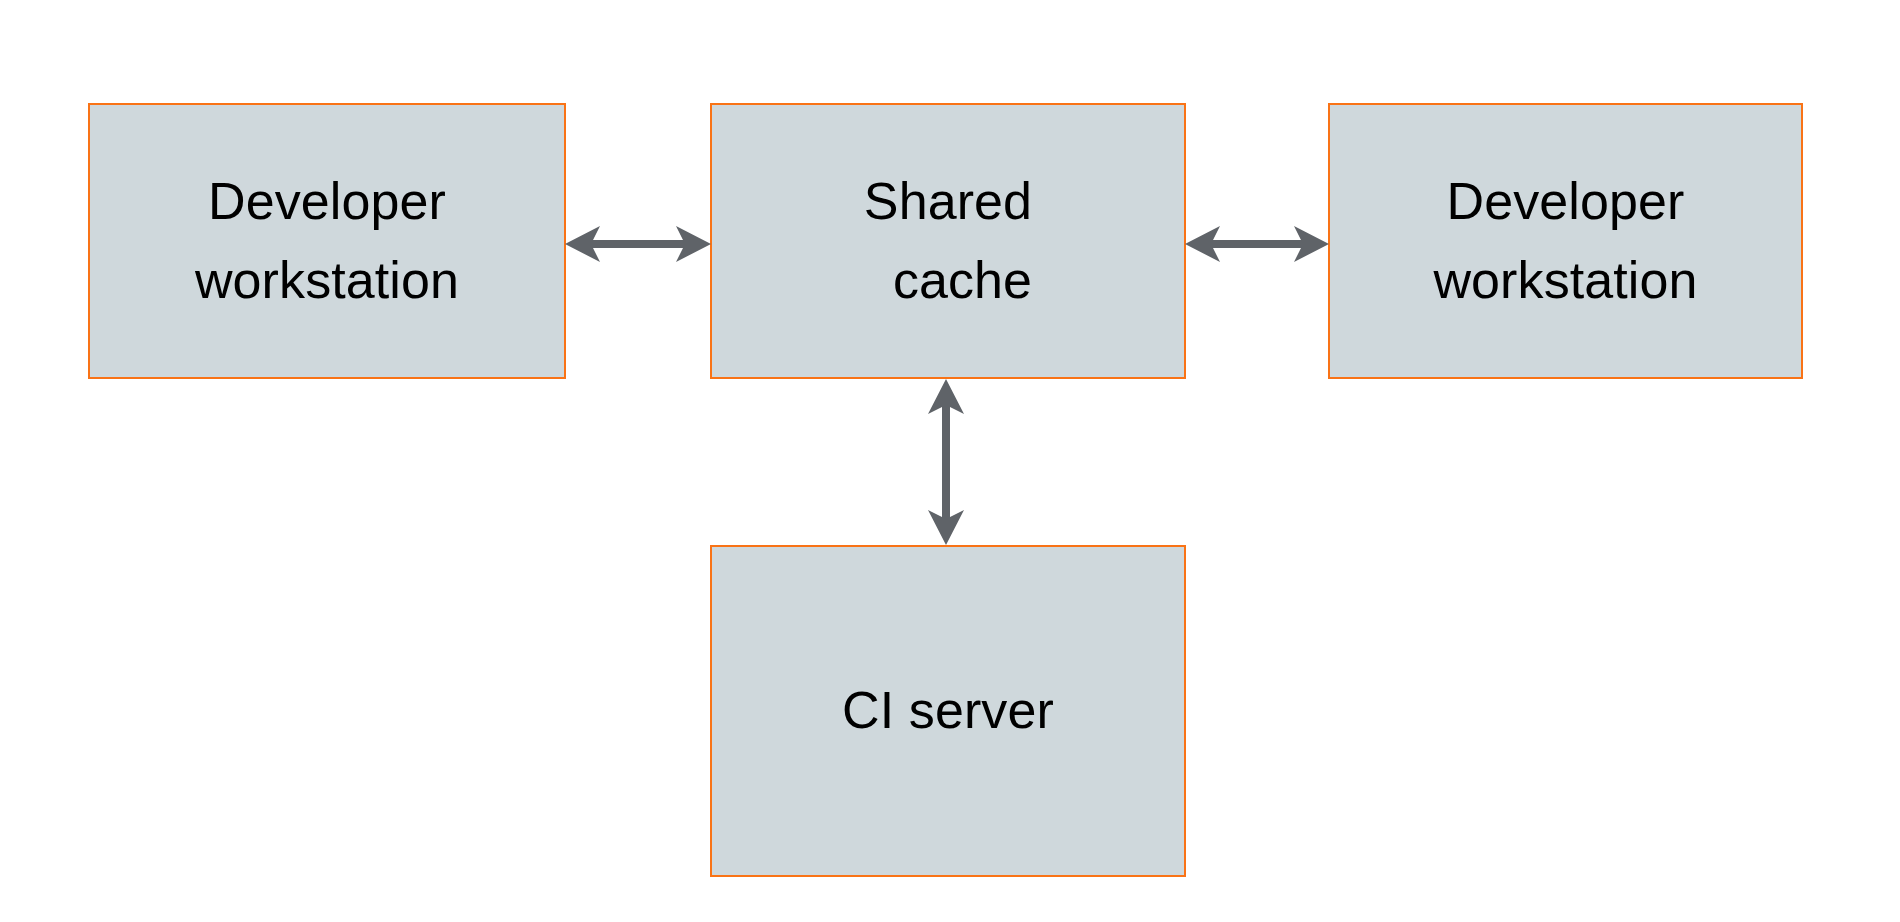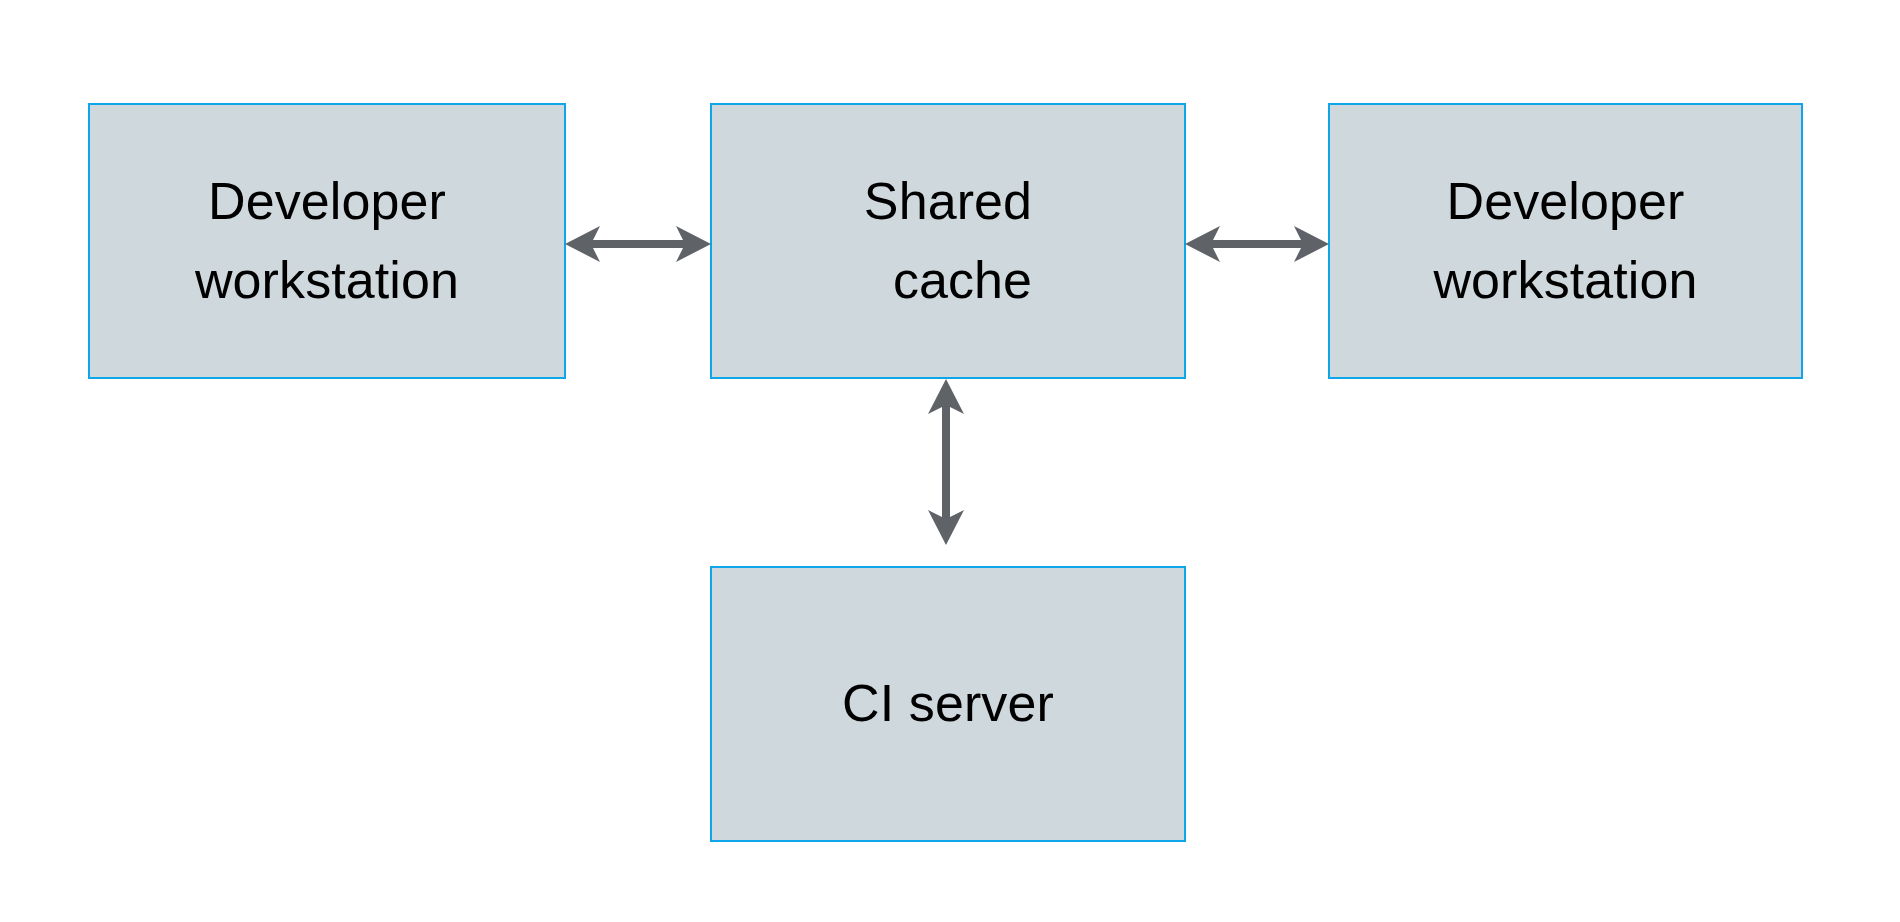--- a/index.html
+++ b/index.html
@@ -17,40 +17,40 @@
   #diagram-canvas {
     position: relative;
     width: 1900px;
     height: 922px;
     background: #ffffff;
   }
   .node {
     position: absolute;
     box-sizing: border-box;
     background: #CFD8DC;
-    border: 2px solid #0ea5e9;
+    border: 2px solid #f97316;
     display: flex;
     align-items: center;
     justify-content: center;
     text-align: center;
   }
   .node-label {
     font-size: 52px;
     line-height: 1.52;
     color: #000000;
     font-weight: 400;
     letter-spacing: 0.1px;
     padding: 0 10px;
     white-space: pre-line;
   }
   
   #node-dev-left   { left: 88px;   top: 103px; width: 478px; height: 276px; }
   #node-shared     { left: 710px;  top: 103px; width: 476px; height: 276px; text-align: right; }
   #node-dev-right  { left: 1328px; top: 103px; width: 475px; height: 276px; }
-  #node-ci         { left: 710px;  top: 545px; width: 476px; height: 276px; margin-top: 21px; }
+  #node-ci         { left: 710px;  top: 545px; width: 476px; height: 332px; }
 
   .connector {
     position: absolute;
     overflow: visible;
   }
   #conn-left-shared  { left: 560px;  top: 218px; width: 156px; height: 52px; }
   #conn-shared-right { left: 1180px; top: 218px; width: 154px; height: 52px; }
   #conn-shared-ci    { left: 920px;  top: 374px; width: 52px;  height: 176px; }
 </style>
 </head>

